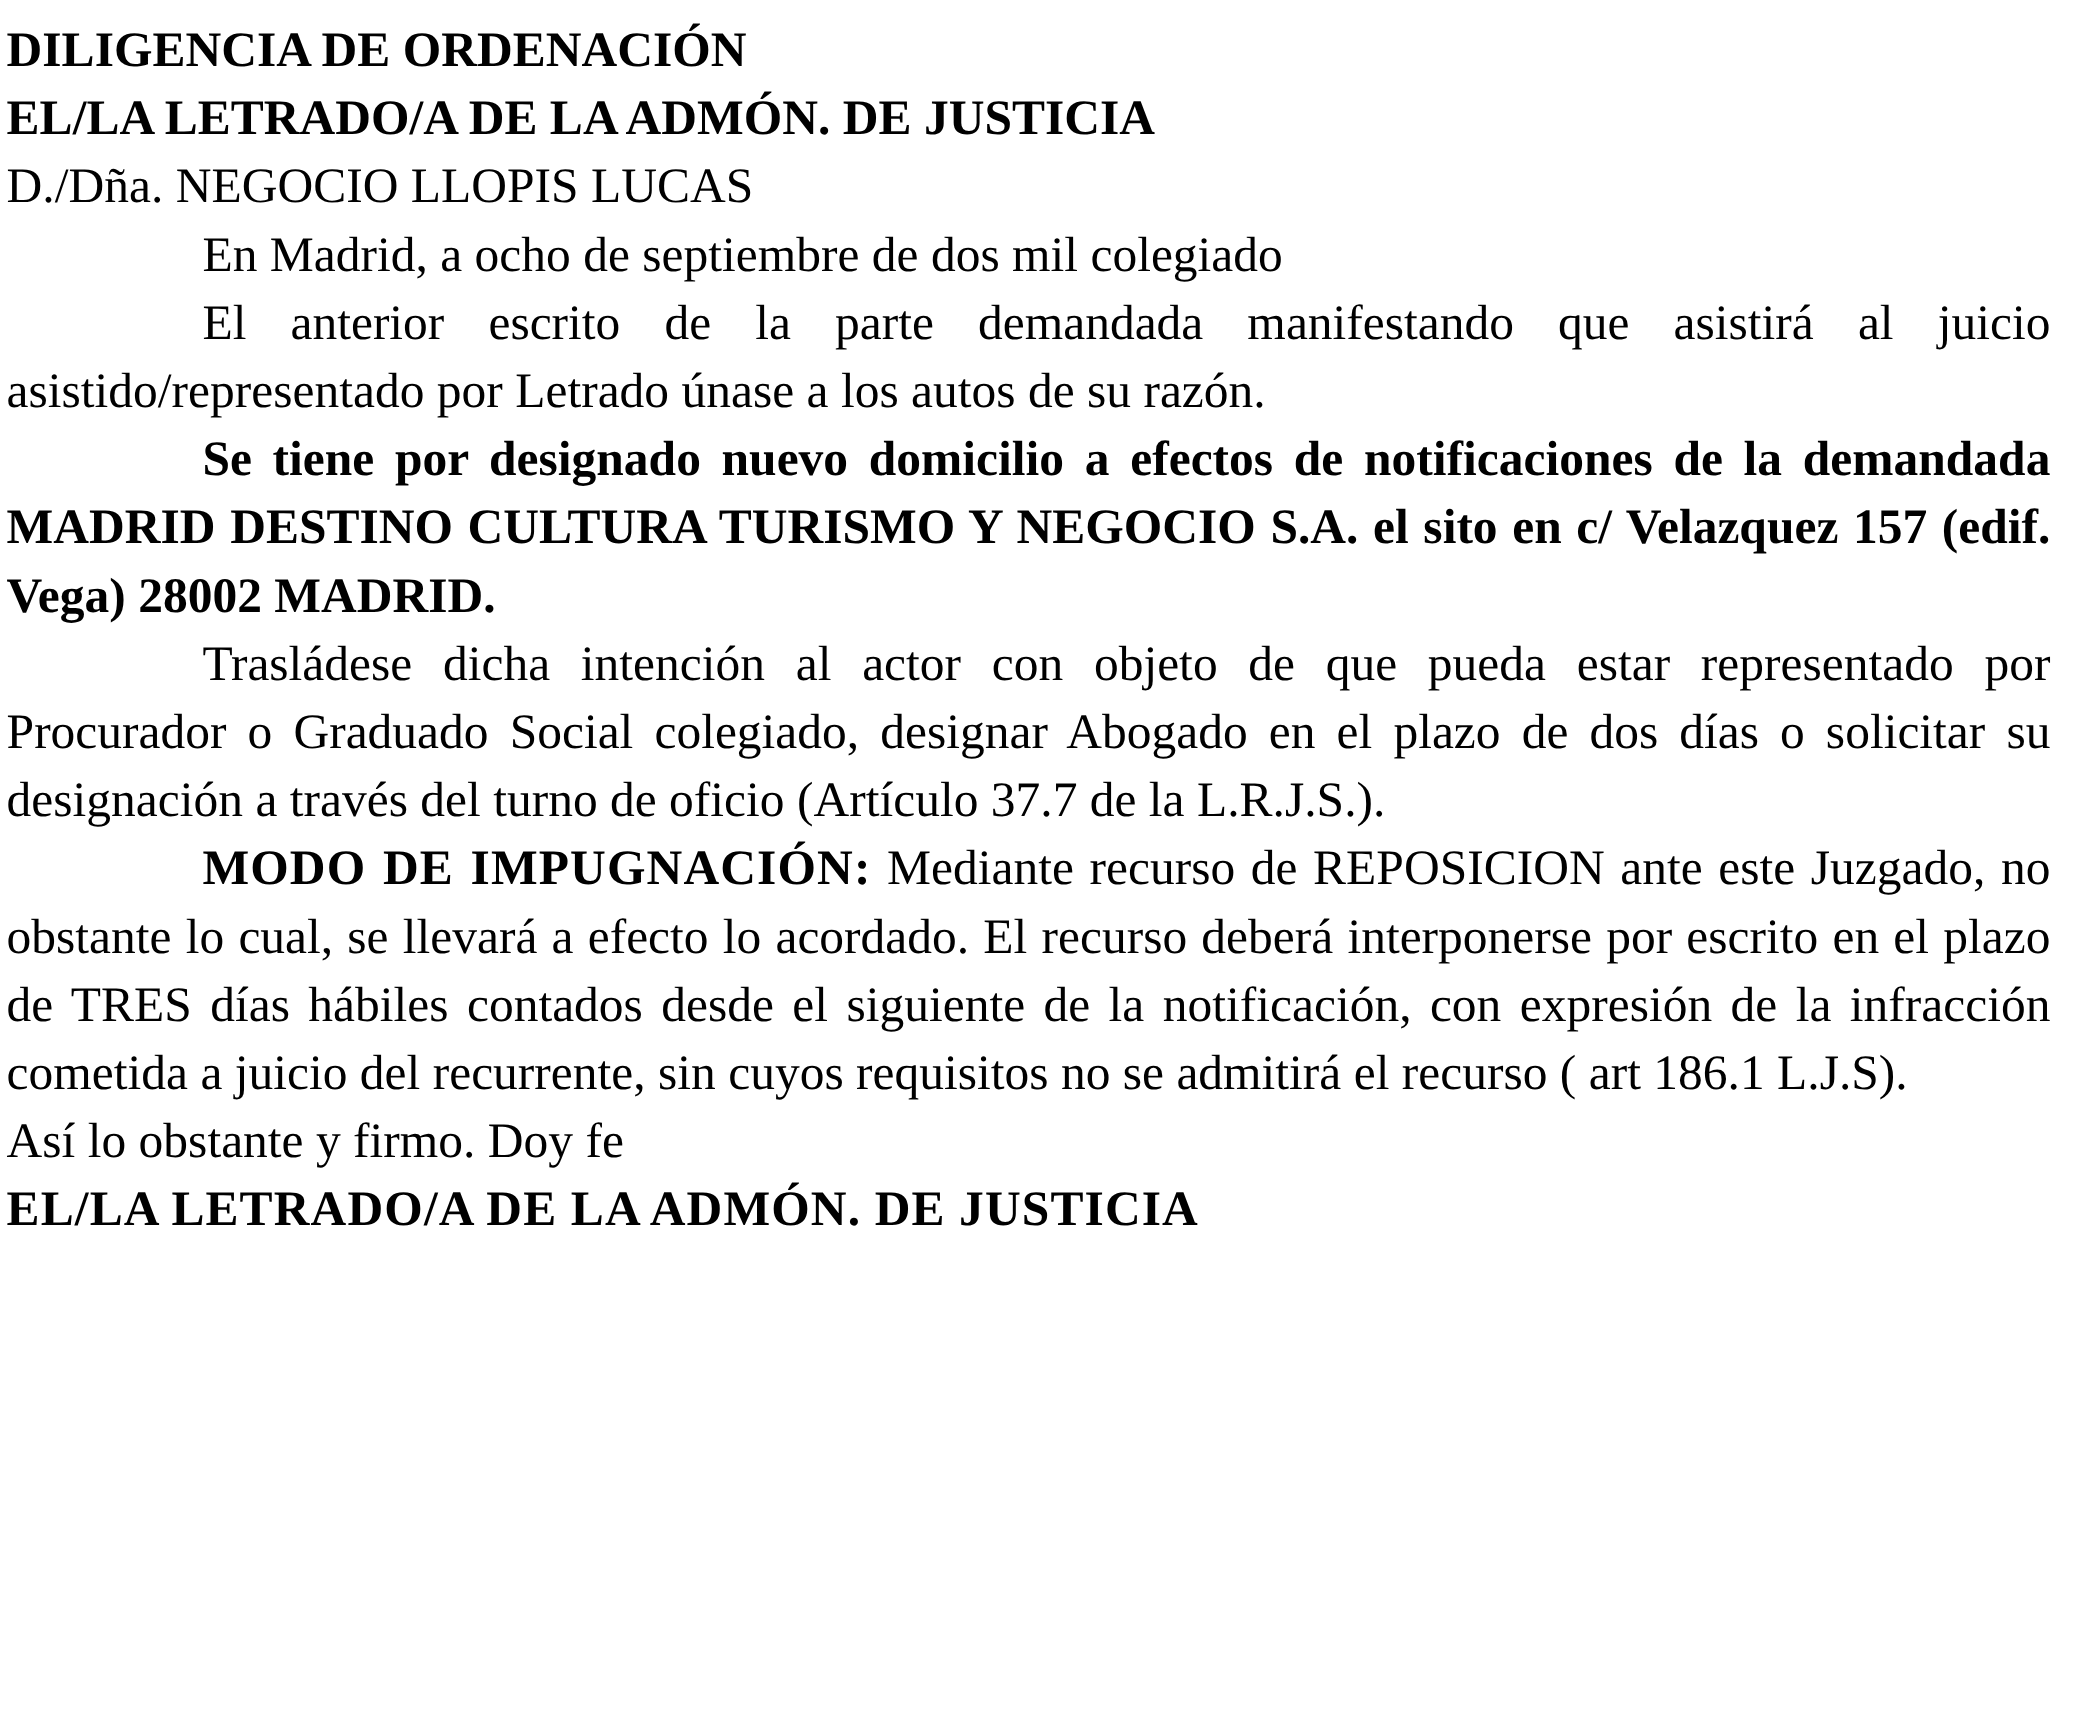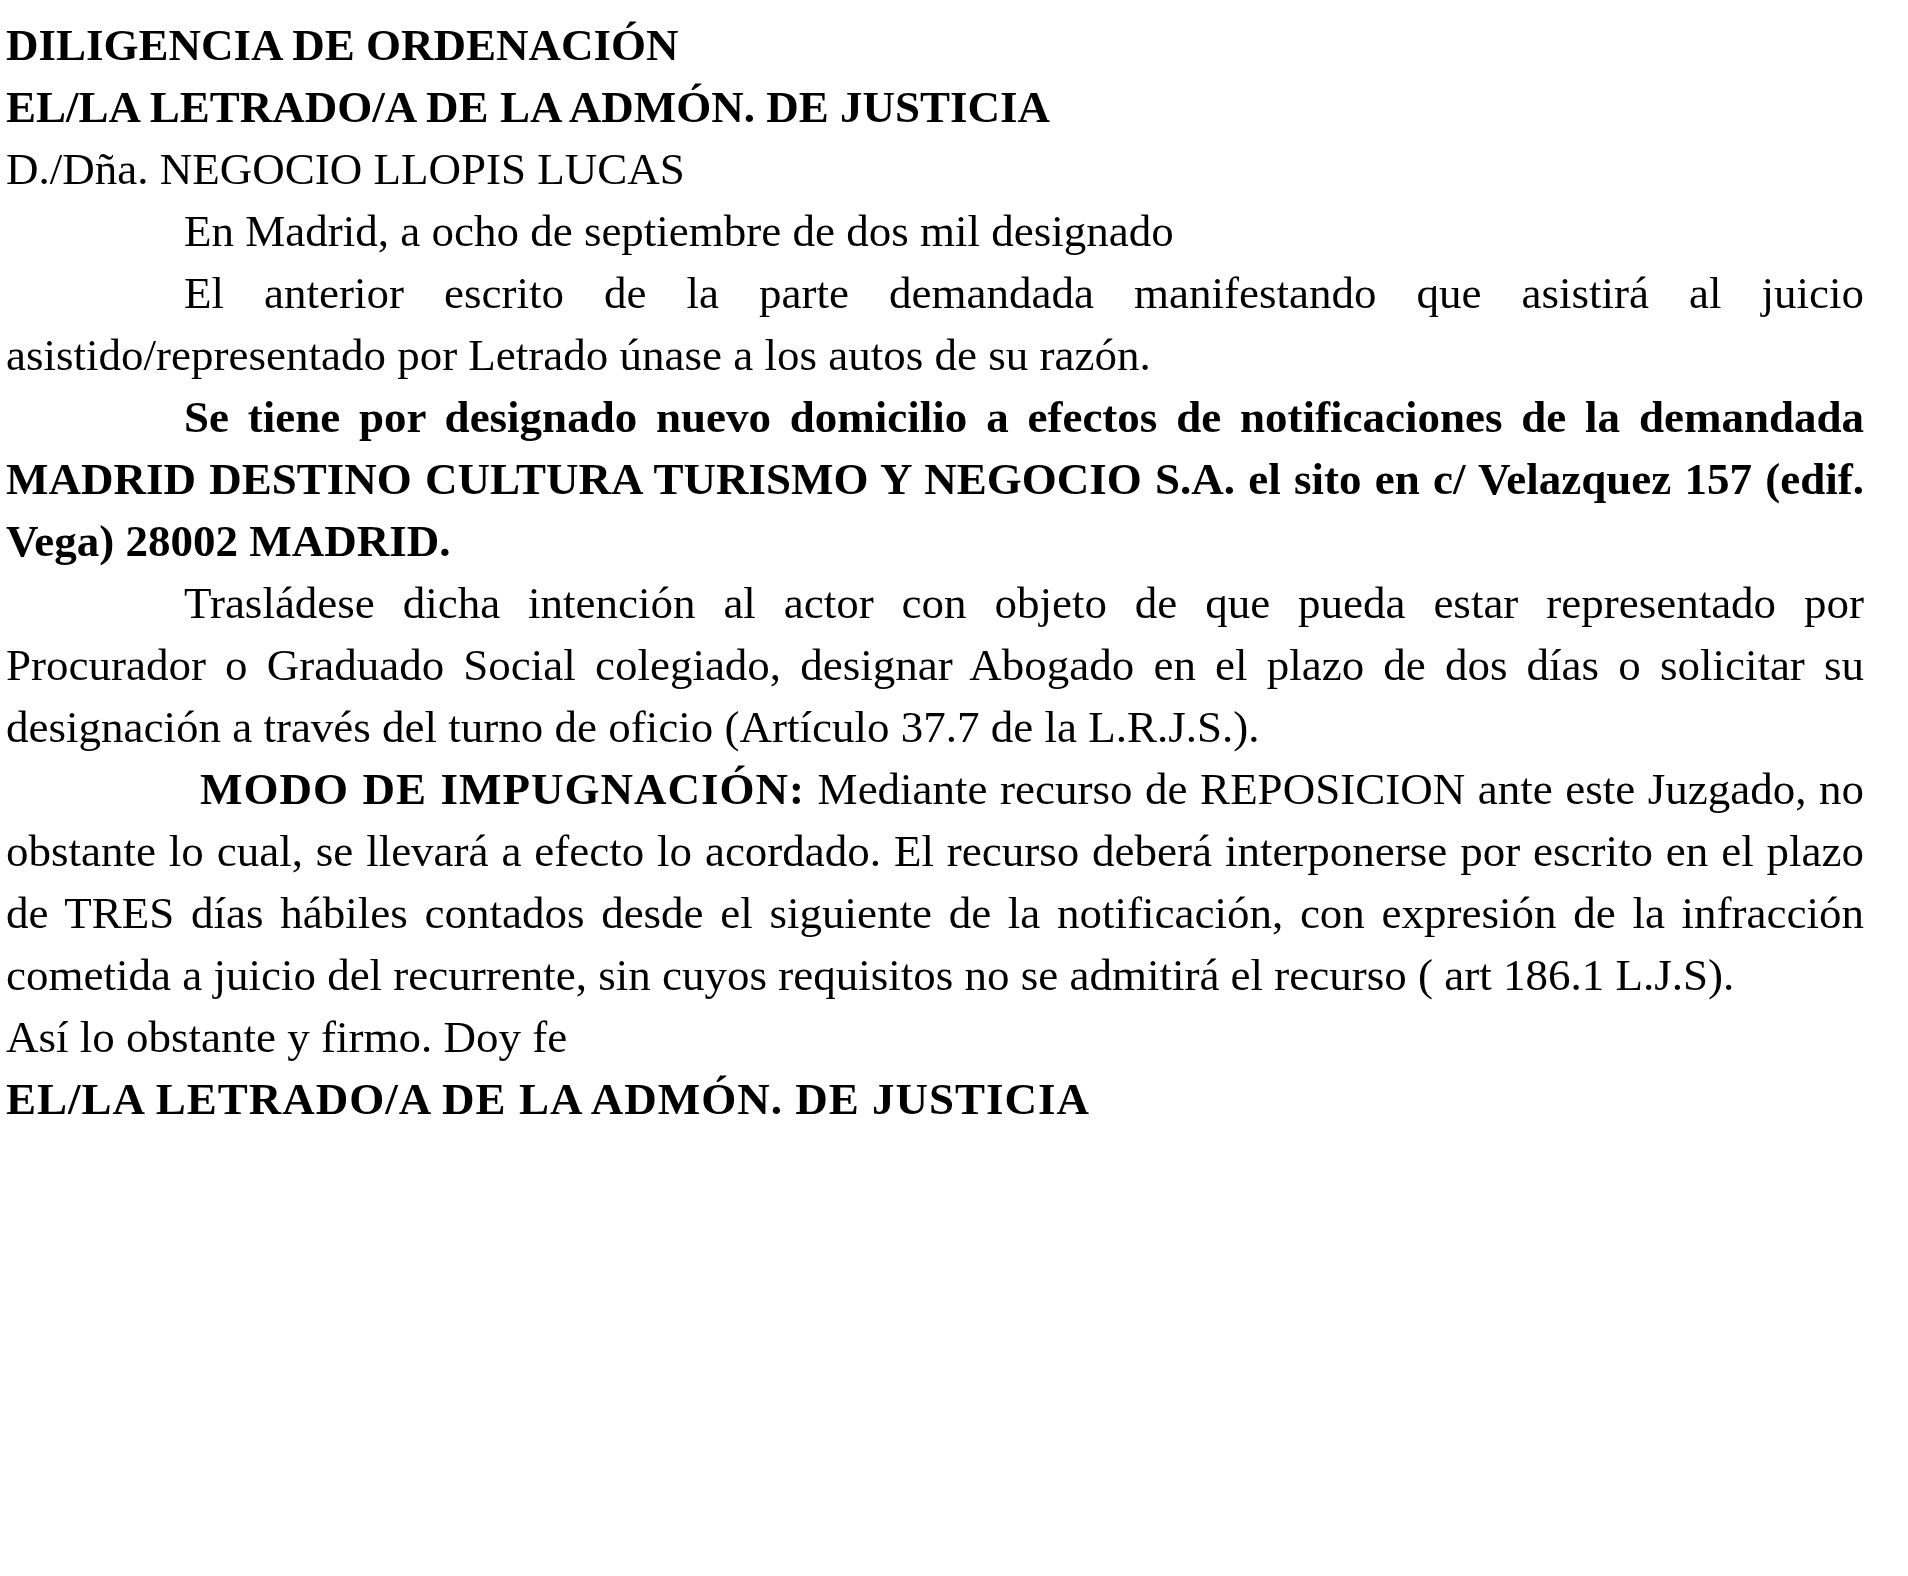--- a/index.html
+++ b/index.html
@@ -46,35 +46,34 @@
   .closing { margin-top: 80px; text-align: left; }
   .signature {
     margin-top: 42px;
     text-align: center;
     font-weight: bold;
     letter-spacing: 1px;
   }
   .impugnacion-label {
     font-weight: bold;
     letter-spacing: 1px;
-    margin-left: 16px;
   }
 </style>
 </head>
 <body>
 
 <div class="doc">
 
   <div class="hdr">
     <div class="bold">DILIGENCIA DE ORDENACIÓN</div>
     <div class="bold">EL/LA LETRADO/A DE LA ADMÓN. DE JUSTICIA</div>
     <div>D./Dña. NEGOCIO LLOPIS LUCAS</div>
   </div>
 
-  <p class="para indent date">En Madrid, a ocho de septiembre de dos mil designado</p>
+  <p class="para indent date">En Madrid, a ocho de septiembre de dos mil colegiado</p>
 
   <p class="para indent p2">El anterior escrito de la parte demandada manifestando que asistirá al juicio asistido/representado por Letrado únase a los autos de su razón.</p>
 
   <p class="para indent p3">Se tiene por designado nuevo domicilio a efectos de notificaciones de la demandada MADRID DESTINO CULTURA TURISMO Y NEGOCIO S.A. el sito en c/ Velazquez 157 (edif. Vega) 28002 MADRID.</p>
 
   <p class="para indent p4">Trasládese dicha intención al actor con objeto de que pueda estar representado por Procurador o Graduado Social colegiado, designar Abogado en el plazo de dos días o solicitar su designación a través del turno de oficio (Artículo 37.7 de la L.R.J.S.).</p>
 
   <p class="para indent p5"><span class="impugnacion-label">MODO DE IMPUGNACIÓN:</span><span> Mediante recurso de REPOSICION ante este Juzgado, no obstante lo cual, se llevará a efecto lo acordado. El recurso deberá interponerse por escrito en el plazo de TRES días hábiles contados desde el siguiente de la notificación, con expresión de la infracción cometida a juicio del recurrente, sin cuyos requisitos no se admitirá el recurso ( art 186.1 L.J.S).</span></p>
 
   <p class="para closing">Así lo obstante y firmo. Doy fe</p>

